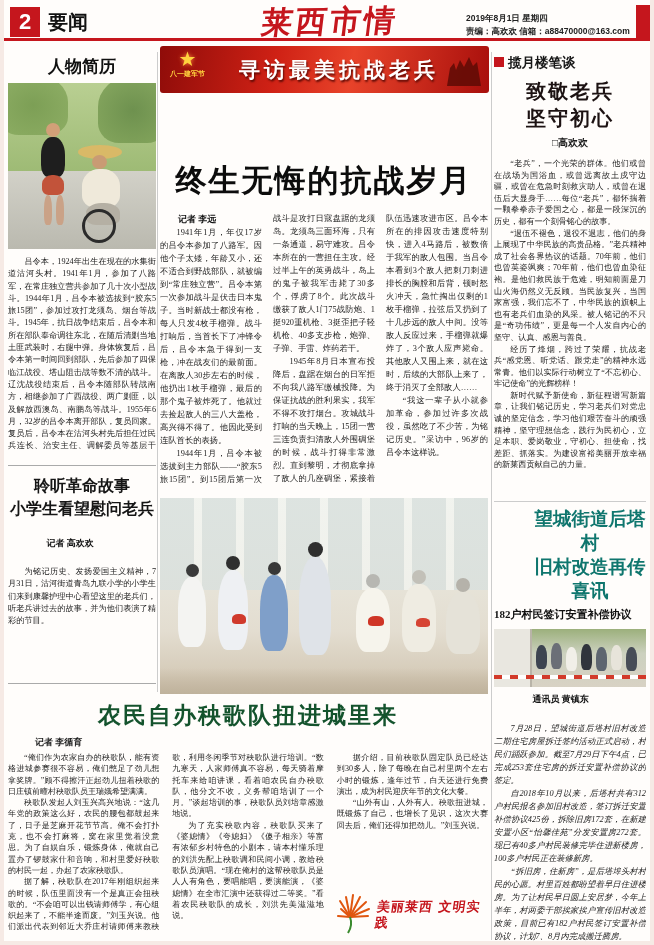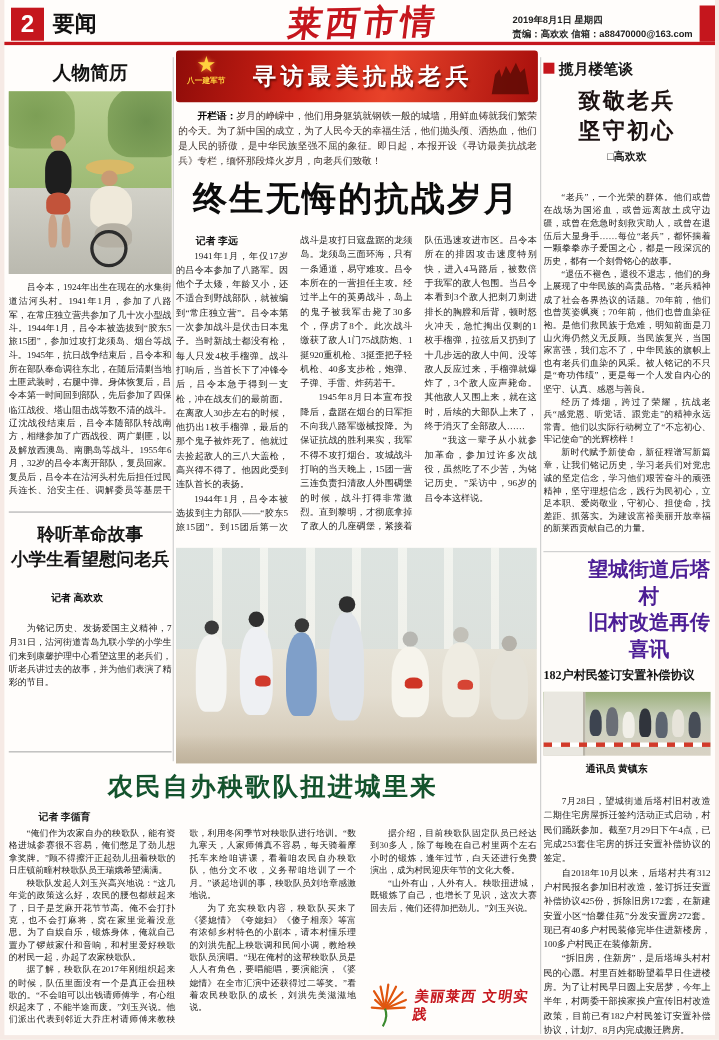--- a/index.html
+++ b/index.html
@@ -14,21 +14,21 @@
             font:900 31px/34px "DejaVu Serif",serif;transform:skewX(-8deg) rotate(-1deg);letter-spacing:3px;}
   .hinfo{position:absolute;left:466px;top:12px;width:168px;font:bold 8.5px/13px "Liberation Sans",sans-serif;color:#222;}
   .hbar{position:absolute;left:636px;top:5px;width:14px;height:33px;background:#c5161d;}
   .hrule{position:absolute;left:0;top:38px;width:654px;height:3px;background:#c5161d;}
   
   .banner{position:absolute;left:160px;top:46px;width:329px;height:47px;border-radius:3px;overflow:hidden;
           background:linear-gradient(100deg,#8f0c09,#cf2115 35%,#e8432a 58%,#a80f0c);}
   .banner-emblem{position:absolute;left:10px;top:3px;color:#ffd23e;text-align:center;}
   .banner-emblem .star{font-size:20px;line-height:20px;text-shadow:0 0 4px #ff8a3c;}
   .banner-emblem .etext{font:bold 7px/9px "Liberation Sans",sans-serif;color:#ffd23e;}
-  .banner-title{position:absolute;left:70px;right:50px;top:0;height:30px;text-align:left;color:#fff;
+  .banner-title{position:absolute;left:70px;right:50px;top:0;height:30px;text-align:right;color:#fff;
                 font:900 21px/47px "Liberation Sans",sans-serif;letter-spacing:4px;text-shadow:1px 2px 2px #5e0a05;}
   .banner-soldiers{position:absolute;right:4px;top:8px;}
   
   .vrule{position:absolute;width:1px;background:#ccc;}
   .hdiv{position:absolute;height:1px;background:#aaa;}
   
   .leftcol{position:absolute;left:8px;top:56px;width:148px;}
   .profile-title{text-align:center;font:900 17px/22px "Liberation Sans",sans-serif;color:#111;}
   .photo{position:relative;overflow:hidden;background:#d8d5c8;}
   .profile-photo{margin-top:5px;height:166px;}
@@ -50,29 +50,29 @@
   .main-cols{position:absolute;left:160px;top:212px;width:328px;height:280px;overflow:hidden;
              column-count:3;column-gap:11px;column-fill:auto;font-size:8.3px;line-height:13px;text-align:justify;}
   .main-cols p{margin:0;text-indent:2em;}
   .main-photo{position:absolute;left:160px;top:498px;width:328px;height:196px;}
   
   .essay{position:absolute;left:494px;top:54px;width:152px;}
   .essay-sec{font:900 13.5px/18px "Liberation Sans",sans-serif;color:#181818;}
   .red-sq{display:inline-block;width:10px;height:10px;background:#c5161d;margin-right:4px;}
   .essay-head{margin-top:6px;text-align:center;font:900 20px/27px "DejaVu Serif",serif;color:#1c1212;letter-spacing:2px;}
   .essay-author{margin-top:4px;text-align:center;font:bold 10px/14px "Liberation Serif",serif;}
-  .essay-body{margin-top:24px;font-size:8.1px;line-height:11.6px;text-align:justify;max-height:350px;overflow:hidden;}
+  .essay-body{margin-top:8px;font-size:8.1px;line-height:11.6px;text-align:justify;max-height:350px;overflow:hidden;}
   .essay-body p{margin:0;text-indent:2em;}
   
   .village{position:absolute;left:494px;top:507px;width:152px;}
-  .village-head{text-align:center;font:900 18.5px/24px "DejaVu Serif",serif;color:#4c1d95;margin-left:40px;}
+  .village-head{text-align:center;font:900 18.5px/24px "DejaVu Serif",serif;color:#0f766e;margin-left:40px;}
   .village-sub{margin-top:4px;text-align:left;font:bold 11px/15px "Liberation Serif",serif;color:#111;}
   .village-photo{margin-top:7px;height:58px;}
   .village .byline{margin-top:5px;}
-  .village .body-text{margin-top:3px;font-size:8.3px;line-height:13px;max-height:292px;overflow:hidden;}
+  .village .body-text{margin-top:3px;font-size:8.3px;line-height:13px;max-height:292px;overflow:hidden;font-style:italic;}
   
   .yangge-head{position:absolute;left:8px;top:699px;width:480px;text-align:center;
                font:900 23px/32px "Liberation Sans",sans-serif;color:#14532d;letter-spacing:2px;}
   .yangge-byline{position:absolute;left:8px;top:736px;width:480px;font:bold 9px/13px "Liberation Serif",serif;text-indent:3em;}
   .yangge-cols{position:absolute;left:8px;top:752px;width:480px;height:188px;overflow:hidden;
                column-count:3;column-gap:13px;column-fill:auto;font-size:8px;line-height:11.3px;text-align:justify;}
   .yangge-cols p{margin:0;text-indent:2em;}
   
   .logo{position:absolute;left:336px;top:890px;width:152px;height:50px;background:#fffdfb;
         display:flex;align-items:center;gap:4px;z-index:5;}
@@ -142,23 +142,20 @@
   <div class="students">
     <div class="mid-head">聆听革命故事</div>
     <div class="mid-head">小学生看望慰问老兵</div>
     <p class="byline">记者 高欢欢</p>
     <div class="body-text">
       <p>为铭记历史、发扬爱国主义精神，7月31日，沽河街道青岛九联小学的小学生们来到康馨护理中心看望这里的老兵们，听老兵讲过去的故事，并为他们表演了精彩的节目。</p>
     </div>
   </div>
   <div class="hdiv" style="left:8px;top:683px;width:148px;"></div>
 
-  <div class="opening">
-    <b>开栏语：</b><span>岁月的峥嵘中，他们用身躯筑就钢铁一般的城墙，用鲜血铸就我们繁荣的今天。为了新中国的成立，为了人民今天的幸福生活，他们抛头颅、洒热血，他们是人民的骄傲，是中华民族坚强不屈的象征。即日起，本报开设《寻访最美抗战老兵》专栏，缅怀那段烽火岁月，向老兵们致敬！</span>
-  </div>
   <div class="main-headline">终生无悔的抗战岁月</div>
   <div class="main-cols">
     <p class="byline" style="text-indent:2em;">记者 李远</p>
     <p>1941年1月，年仅17岁的吕令本参加了八路军。因他个子太矮，年龄又小，还不适合到野战部队，就被编到“常庄独立营”。吕令本第一次参加战斗是伏击日本鬼子。当时新战士都没有枪，每人只发4枚手榴弹。战斗打响后，当首长下了冲锋令后，吕令本急于得到一支枪，冲在战友们的最前面。在离敌人30步左右的时候，他扔出1枚手榴弹，最后的那个鬼子被炸死了。他就过去捡起敌人的三八大盖枪，高兴得不得了。他因此受到连队首长的表扬。</p>
     <p>1944年1月，吕令本被选拔到主力部队——“胶东5旅15团”。到15团后第一次战斗是攻打日寇盘踞的龙须岛。龙须岛三面环海，只有一条通道，易守难攻。吕令本所在的一营担任主攻。经过半上午的英勇战斗，岛上的鬼子被我军击毙了30多个，俘虏了8个。此次战斗缴获了敌人1门75战防炮、1挺920重机枪、3挺歪把子轻机枪、40多支步枪，炮弹、子弹、手雷、炸药若干。</p>
     <p>1945年8月日本宣布投降后，盘踞在烟台的日军拒不向我八路军缴械投降。为保证抗战的胜利果实，我军不得不攻打烟台。攻城战斗打响的当天晚上，15团一营三连负责扫清敌人外围碉堡的时候，战斗打得非常激烈。直到黎明，才彻底拿掉了敌人的几座碉堡，紧接着队伍迅速攻进市区。吕令本所在的排因攻击速度特别快，进入4马路后，被数倍于我军的敌人包围。当吕令本看到3个敌人把刺刀刺进排长的胸膛和后背，顿时怒火冲天，急忙掏出仅剩的1枚手榴弹，拉弦后又扔到了十几步远的敌人中间。没等敌人反应过来，手榴弹就爆炸了，3个敌人应声毙命。其他敌人又围上来，就在这时，后续的大部队上来了，终于消灭了全部敌人……</p>
     <p>“我这一辈子从小就参加革命，参加过许多次战役，虽然吃了不少苦，为铭记历史。”采访中，96岁的吕令本这样说。</p>
   </div>
 
   <div class="photo main-photo" style="background:linear-gradient(#edefe8,#e3ddd0 68%,#cfc3ae);">

